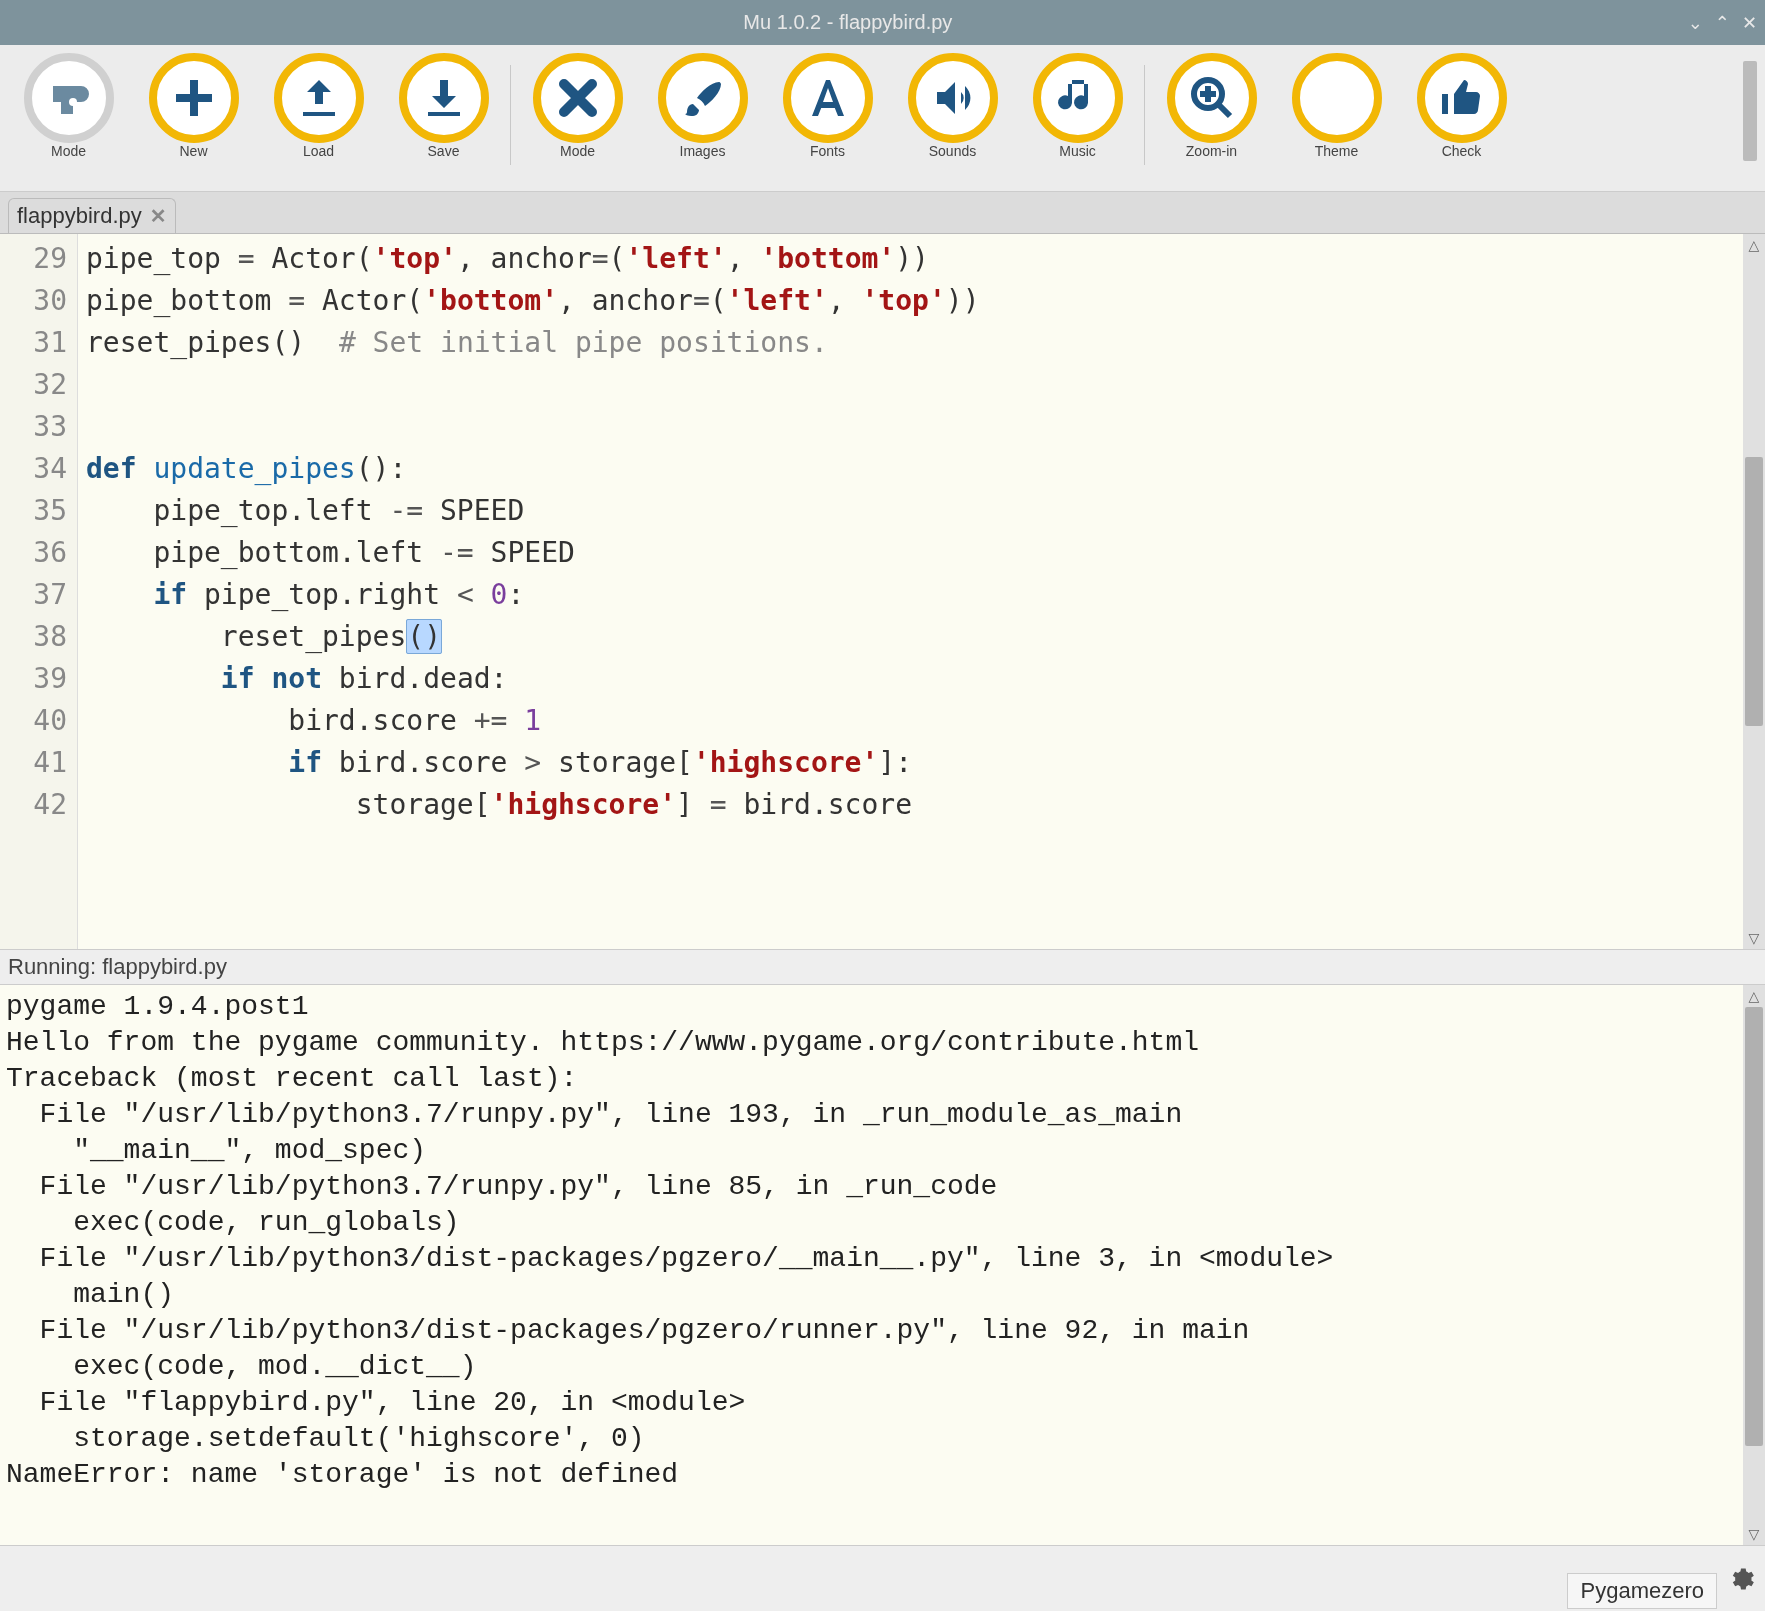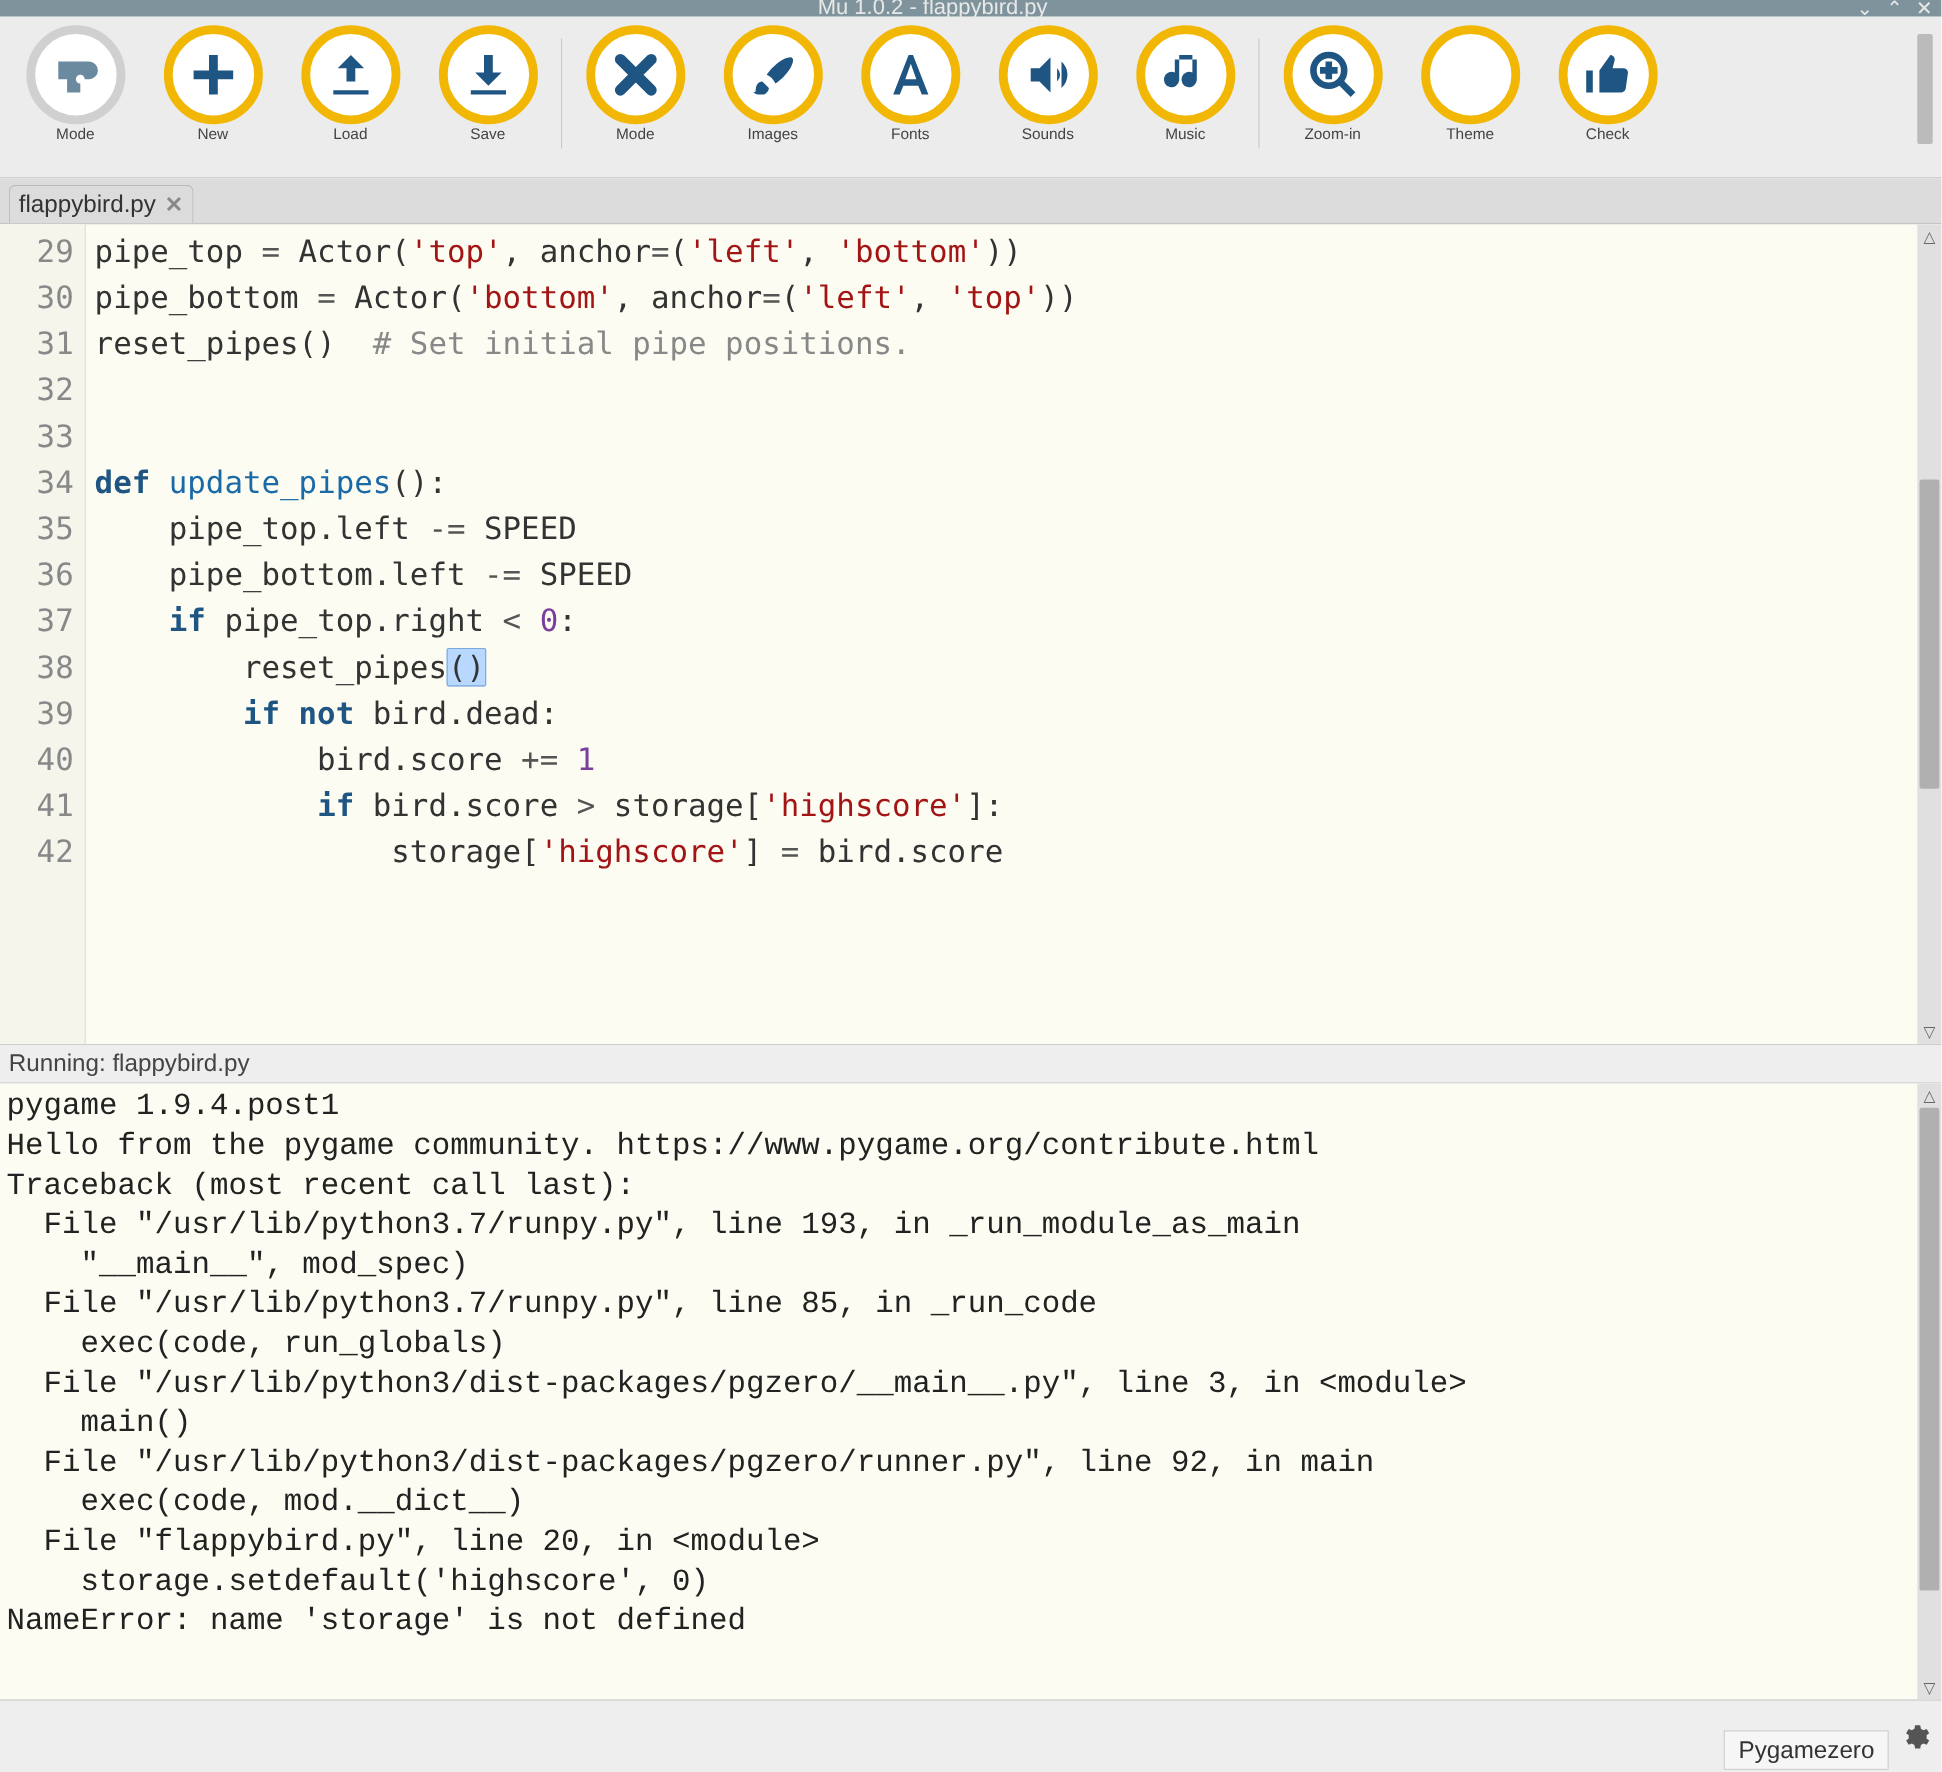--- a/index.html
+++ b/index.html
@@ -13,21 +13,21 @@
 }
 .window {
   width: 100%;
   height: 100%;
   display: flex;
   flex-direction: column;
   background: #fff;
 }
 .titlebar {
   background: #7e939c;
-  height: 15px;
+  height: 45px;
   display: flex;
   align-items: center;
   padding: 0 8px;
   color: #fff;
   font-size: 20px;
   position: relative;
 }
 .titlebar .title { flex: 1; text-align: center; color: #e8e8e8; }
 .titlebar .controls { display: flex; gap: 12px; font-size: 18px; }
 .titlebar .controls span { cursor: pointer; color: #e8e8e8; }
@@ -106,21 +106,21 @@
   font-family: "DejaVu Sans Mono", monospace;
   font-size: 28px;
   padding: 4px 8px;
   color: #333;
   white-space: pre;
   overflow: hidden;
 }
 .code .line { height: 42px; line-height: 42px; }
 .kw { color: #1f5582; font-weight: bold; }
 .fn { color: #1a6aa8; }
-.str { color: #a31515; }
+.str { color: #a31515; font-weight: bold; }
 .cmt { color: #888; }
 .num { color: #7a3e9d; }
 .op { color: #555; }
 .hl { background: #b8d8ff; border: 1px solid #7aa8d8; border-radius: 2px; }
 .scrollbar-v {
   width: 22px;
   background: #e0e0e0;
   display: flex;
   flex-direction: column;
 }

